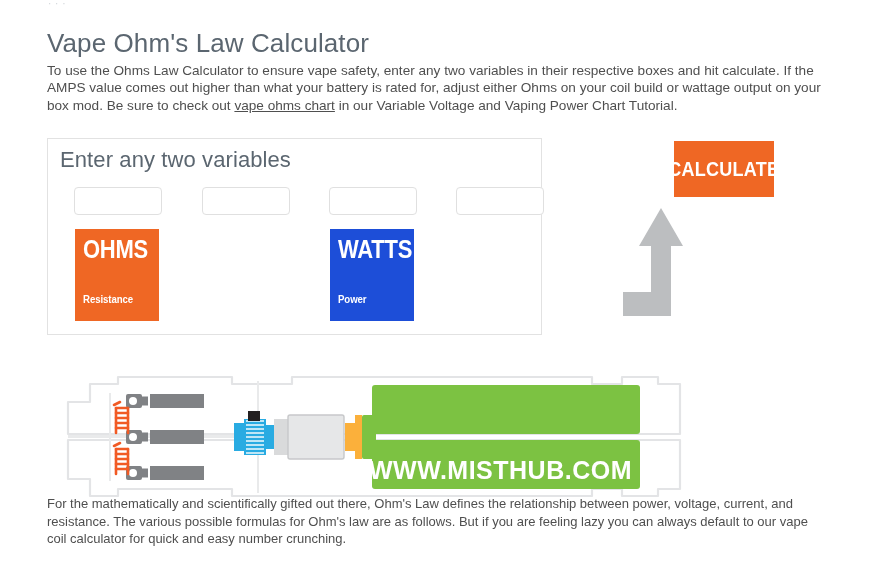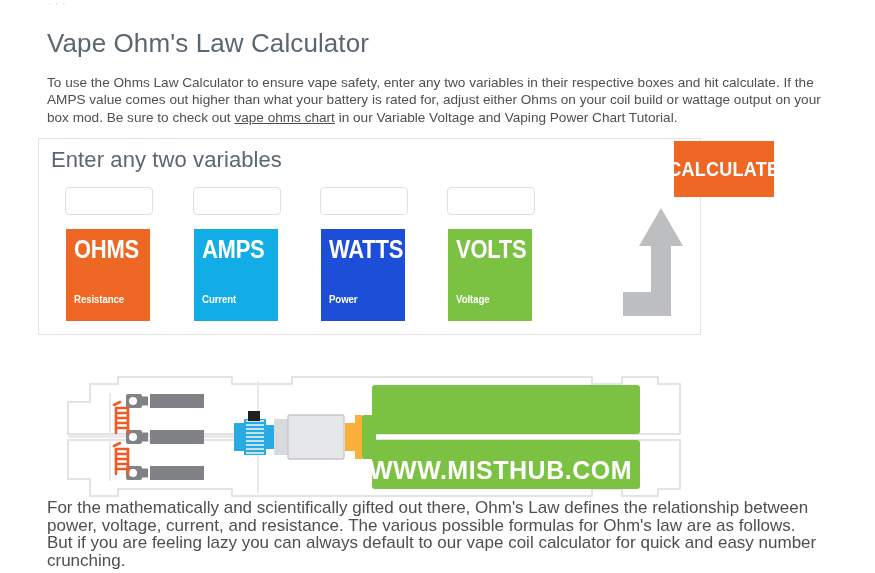--- a/index.html
+++ b/index.html
@@ -43,40 +43,40 @@
     font-weight: 400;
     color: #5b6670;
     letter-spacing: .1px;
     line-height: 36px;
     white-space: nowrap;
   }
 
   .intro-para {
     position: absolute;
     left: 47px;
-    top: 60px;
+    top: 48px;
     width: 775px;
     font-size: 13.6px;
     line-height: 17.5px;
     color: #4f4f4f;
   }
 
   .intro-para a,
   .inline-link {
     color: #4f4f4f;
     text-decoration: underline;
     cursor: pointer;
   }
 
   
   .calc-panel {
     position: absolute;
-    left: 38px;
+    left: 47px;
     top: 138px;
-    width: 663px;
+    width: 495px;
     height: 197px;
     border: 1px solid #e2e2e2;
     background: #fff;
     box-sizing: border-box;
   }
 
   .calc-heading {
     position: absolute;
     left: 12px;
     top: 8px;
@@ -201,21 +201,21 @@
     width: 624px;
     height: 124px;
   }
 
   
   .outro-para {
     position: absolute;
     left: 47px;
     top: 482px;
     width: 775px;
-    font-size: 17px;
+    font-size: 13px;
     line-height: 17.5px;
     color: #4f4f4f;
   }
 </style>
 </head>
 <body>
 
 <div class="page">
 
   <div class="topcrumb">· · ·</div>
@@ -233,31 +233,23 @@
       <input class="num-input in-1" type="text" value="" style="">
       <input class="num-input in-2" type="text" value="" style="">
       <input class="num-input in-3" type="text" value="" style="">
     </div>
 
     <div class="cards-row">
       <div class="var-card card-0" style="background:#ef6724">
         <div class="card-title">OHMS</div>
         <div class="card-sub">Resistance</div>
       </div>
-      <div class="var-card card-1" style="background:#12ade6">
-        <div class="card-title">AMPS</div>
-        <div class="card-sub">Current</div>
-      </div>
       <div class="var-card card-2" style="background:#1d4ed8">
         <div class="card-title">WATTS</div>
         <div class="card-sub">Power</div>
-      </div>
-      <div class="var-card card-3" style="background:#7cc242">
-        <div class="card-title">VOLTS</div>
-        <div class="card-sub">Voltage</div>
       </div>
     </div>
   </div>
 
   <button class="calc-button" style="background: rgb(239, 103, 36);">
       <span>CALCULATE</span>
     </button>
 
   <div class="arrow-wrap">
     <svg width="80" height="122" viewBox="0 0 80 122" xmlns="http://www.w3.org/2000/svg">

